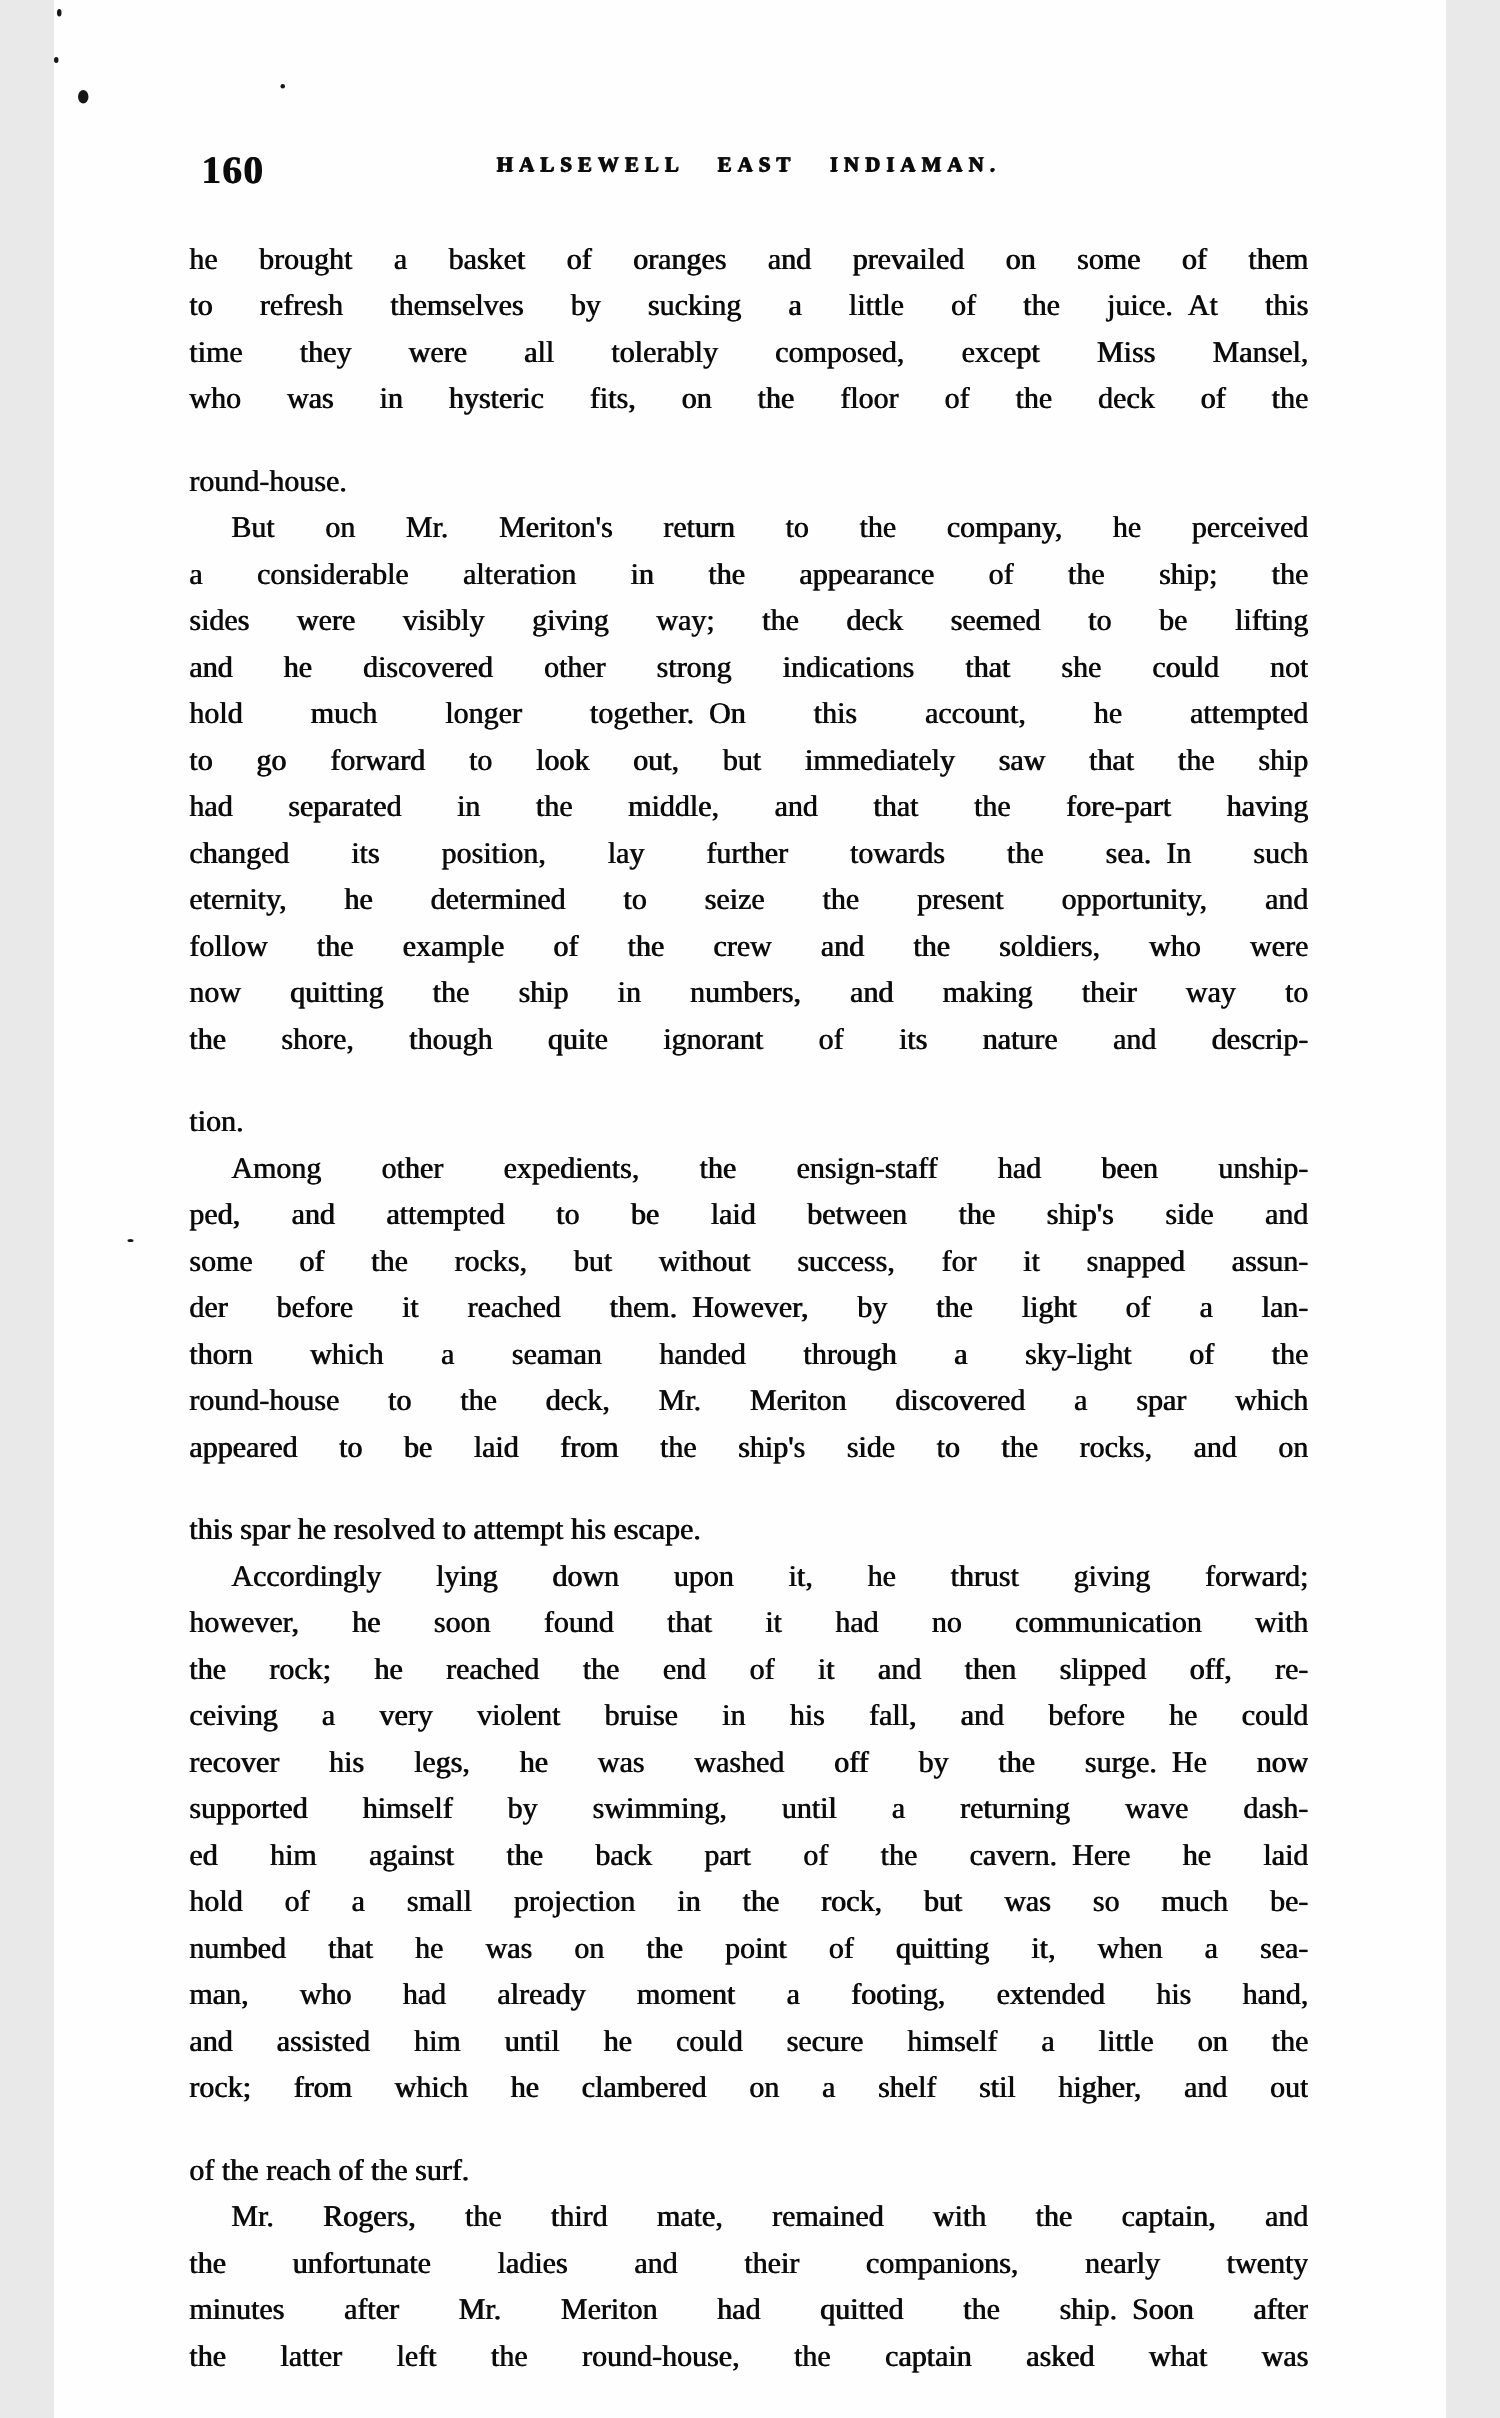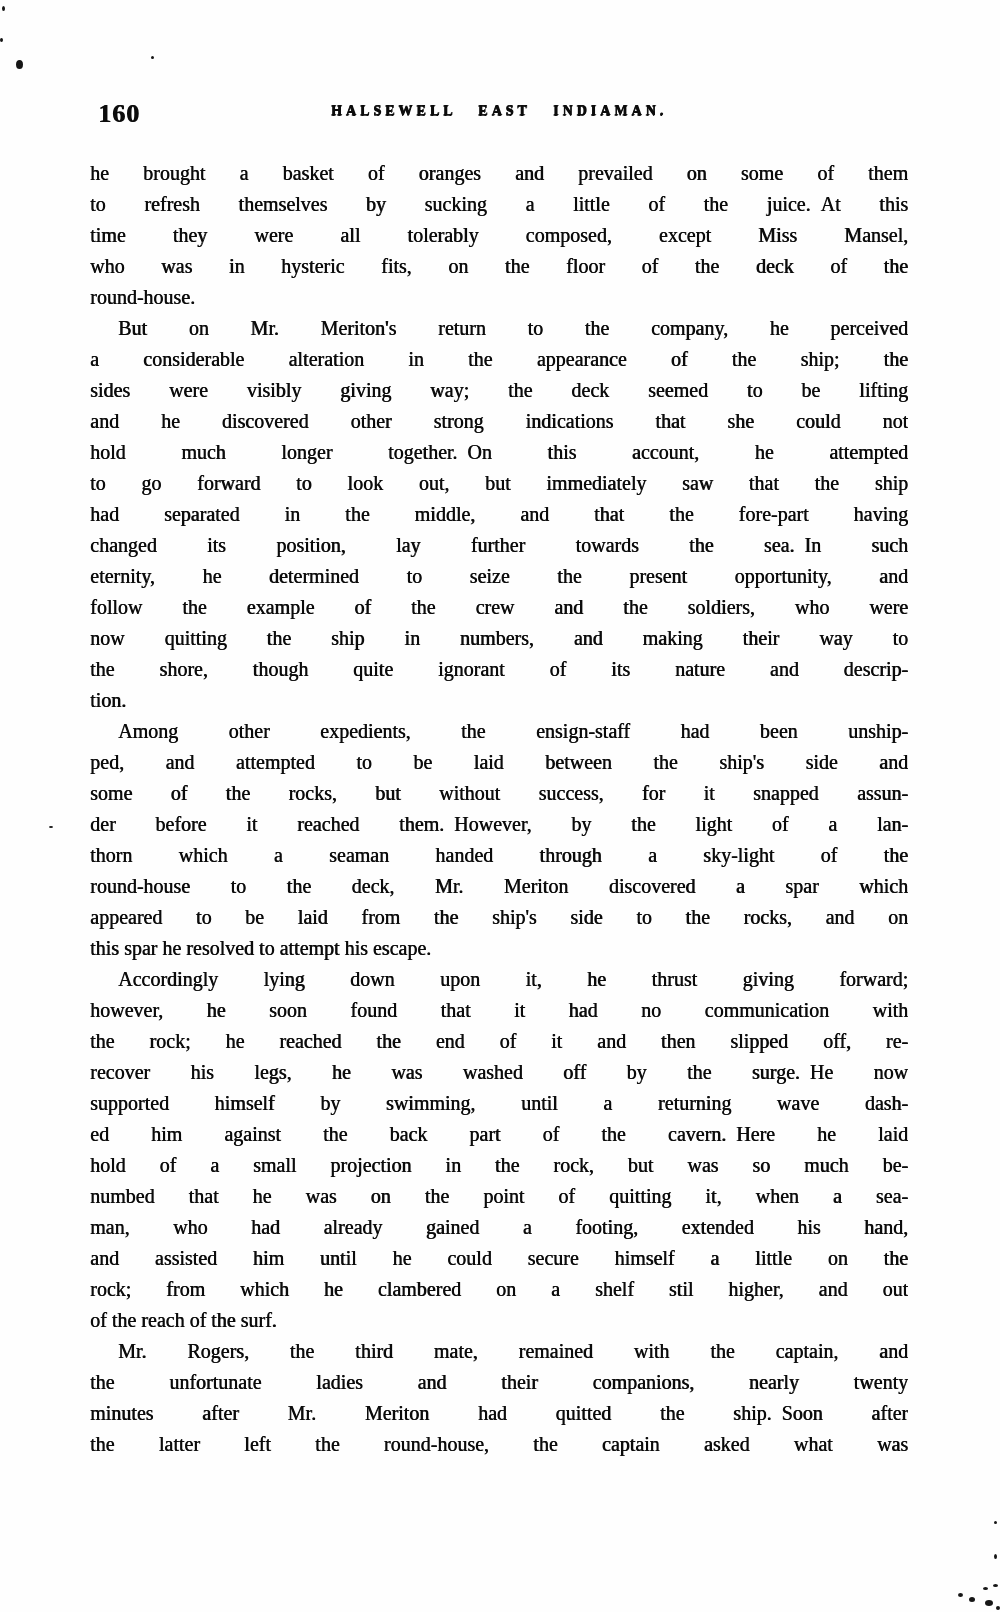--- a/index.html
+++ b/index.html
@@ -1,18 +1,18 @@
 <!DOCTYPE html>
 <html style="--ink: #0c0c0c; --paper: #fefefe;"><head>
 <meta charset="utf-8">
 <style>
   html, body { margin: 0; padding: 0; background: #e9e9e9; }
   .page {
     position: relative;
-    width: 1000px;
+    width: 928px;
     height: 1612px;
     margin: 0 auto;
     background: var(--paper, #fefefe);
     overflow: hidden;
     font-family: "Liberation Serif", serif;
     color: var(--ink, #0c0c0c);
   }
   .running-header {
     position: absolute;
     top: 99px;
@@ -49,21 +49,21 @@
     text-shadow: 0.55px 0 currentColor;
   }
   .para { margin: 0; }
   .line {
     height: 31px;
     overflow: hidden;
     text-align: justify;
     text-align-last: justify;
     white-space: normal;
   }
-  .line.lastline { text-align-last: left; }
+  .line.lastline { text-align-last: left; margin-top: 24px; }
   .line.indent { text-indent: 28px; }
   .speck {
     position: absolute;
     background: #161616;
     border-radius: 50%;
   }
 </style>
 </head>
 <body>
 
@@ -103,26 +103,27 @@
         <div class="line">der before it reached them. However, by the light of a lan-</div>
         <div class="line">thorn which a seaman handed through a sky-light of the</div>
         <div class="line">round-house to the deck, Mr. Meriton discovered a spar which</div>
         <div class="line">appeared to be laid from the ship's side to the rocks, and on</div>
         <div class="line lastline">this spar he resolved to attempt his escape.</div>
       </div>
       <div class="para">
         <div class="line indent">Accordingly lying down upon it, he thrust giving forward;</div>
         <div class="line">however, he soon found that it had no communication with</div>
         <div class="line">the rock; he reached the end of it and then slipped off, re-</div>
+        <div class="line">ceiving a very violent bruise in his fall, and before he could</div>
         <div class="line">recover his legs, he was washed off by the surge. He now</div>
         <div class="line">supported himself by swimming, until a returning wave dash-</div>
         <div class="line">ed him against the back part of the cavern. Here he laid</div>
         <div class="line">hold of a small projection in the rock, but was so much be-</div>
         <div class="line">numbed that he was on the point of quitting it, when a sea-</div>
-        <div class="line">man, who had already gained a footing, extended his hand,</div>
+        <div class="line">man, who had already moment a footing, extended his hand,</div>
         <div class="line">and assisted him until he could secure himself a little on the</div>
         <div class="line">rock; from which he clambered on a shelf stil higher, and out</div>
         <div class="line lastline">of the reach of the surf.</div>
       </div>
       <div class="para">
         <div class="line indent">Mr. Rogers, the third mate, remained with the captain, and</div>
         <div class="line">the unfortunate ladies and their companions, nearly twenty</div>
         <div class="line">minutes after Mr. Meriton had quitted the ship. Soon after</div>
         <div class="line">the latter left the round-house, the captain asked what was</div>
       </div>

